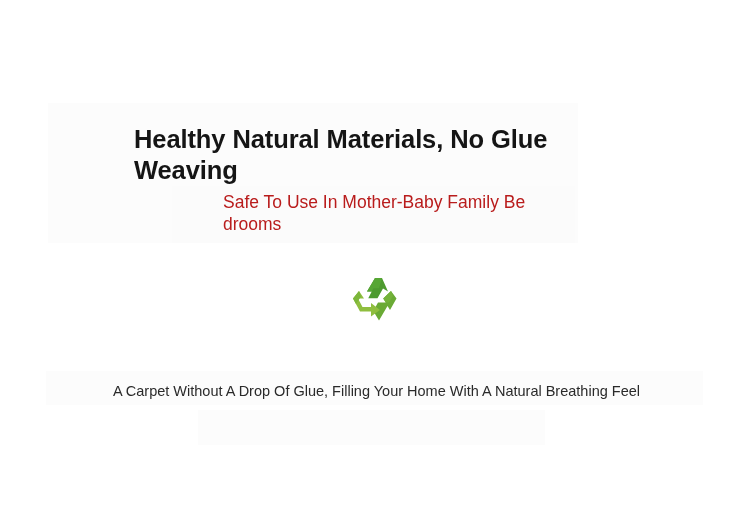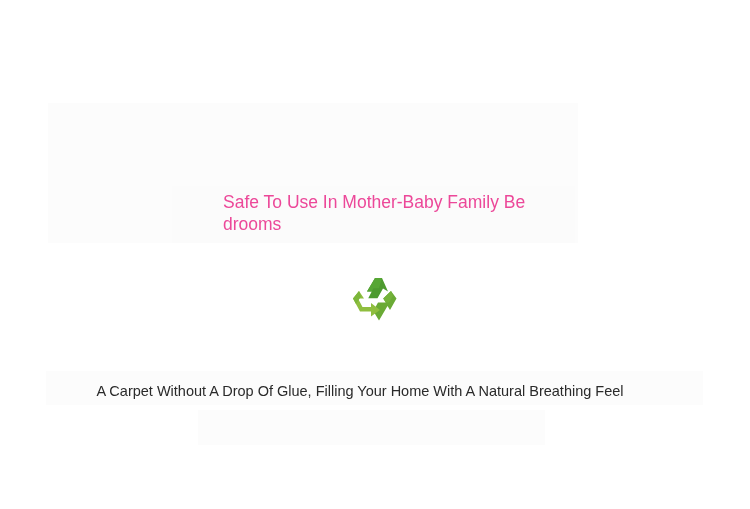--- a/index.html
+++ b/index.html
@@ -68,21 +68,21 @@
     color: #151515;
   }
 
   .hero-sub {
     position: absolute;
     left: 223px;
     top: 191px;
     width: 306px;
     font-size: 17.5px;
     line-height: 1.28;
-    color: #ec4899;
+    color: #b91c1c;
     word-break: break-all;
   }
 
   .icon-wrap {
     position: absolute;
     left: 349px;
     top: 276px;
     width: 52px;
     height: 47px;
   }
@@ -90,25 +90,24 @@
     display: block;
     width: 52px;
     height: 47px;
   }
 
   .tagline {
     position: absolute;
     left: 0;
     top: 382px;
     width: 640px;
-    text-align: center;
+    text-align: right;
     font-size: 14.5px;
     line-height: 1.3;
     color: #2a2a2a;
-    margin-left: 40px;
   }
   .claim {
     position: absolute;
     left: 0;
     top: 418px;
     width: 750px;
     text-align: center;
     font-size: 15px;
     line-height: 1.3;
     color: #2a2a2a;
@@ -117,20 +116,23 @@
 </head>
 <body>
 
 <div class="page">
 
   <div class="panel panel-hero"></div>
   <div class="panel panel-hero-inner"></div>
   <div class="panel panel-tagline"></div>
   <div class="panel panel-claim"></div>
 
+  <div class="hero">
+    <h1 class="hero-title">Healthy Natural Materials, No Glue Weaving</h1>
+  </div>
 
   <div class="hero-sub">Safe To Use In Mother-Baby Family Bedrooms</div>
 
   <div class="icon-wrap">
     <svg viewBox="0 0 104 94" xmlns="http://www.w3.org/2000/svg" aria-hidden="true">
 
       <path d="M52 4 L36 31 L45.5 31 L38.5 44.5 L57 44.5 L68 25 L78 31 L66 4 Z" fill="#4d9a2f"></path>
       <path d="M52 4 L36 31 L45.5 31 L49 24.5 L60 24.5 L66 4 Z" fill="#56a634"></path>
 
       <path d="M84 30 L68.5 45 L73.5 53 L58 53 L48.5 70 L60 89 L77 60 L82 68 L95 45 Z" fill="#6aaa35"></path>

